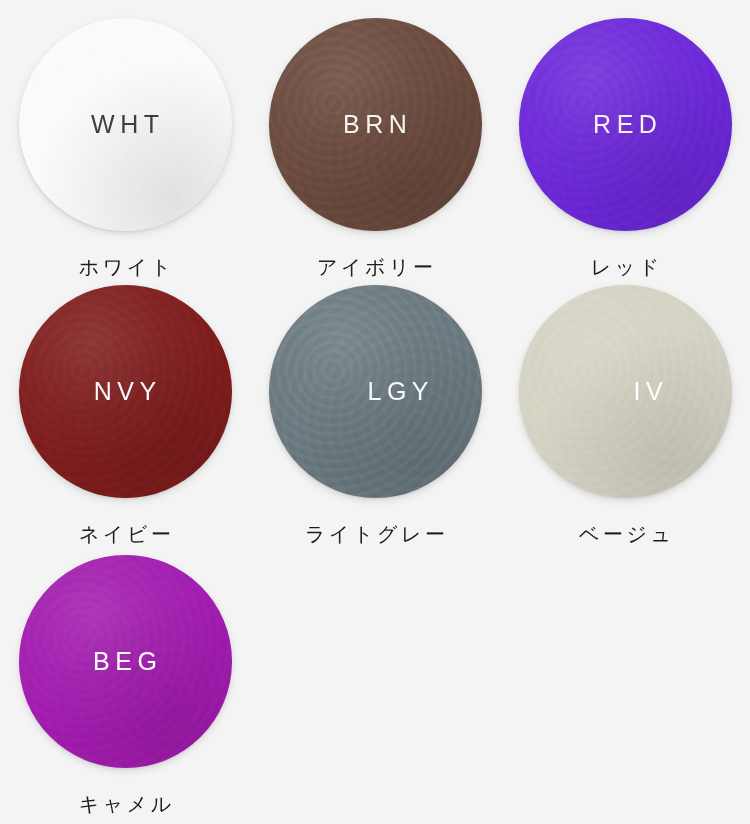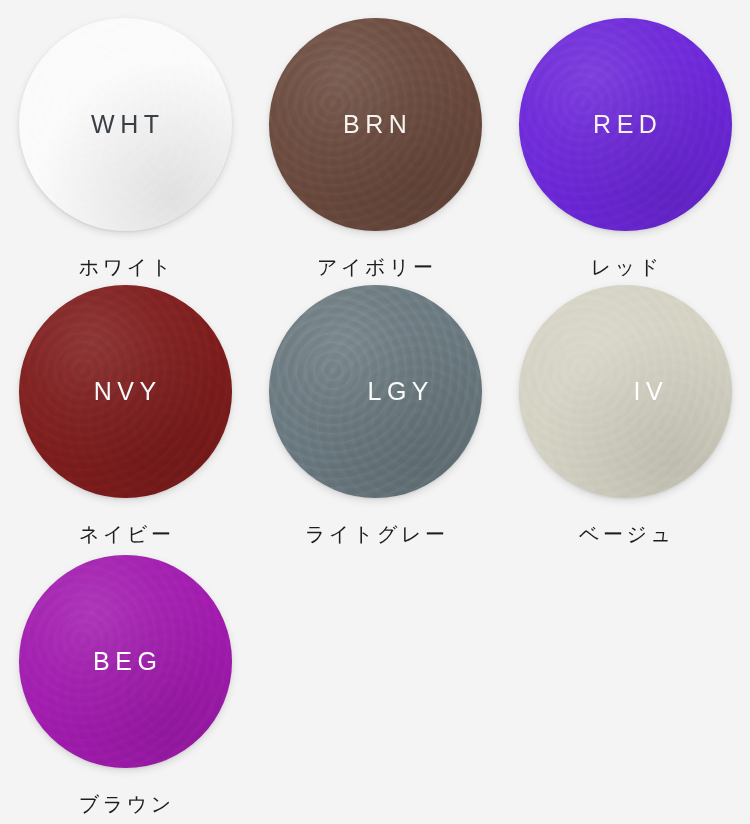--- a/index.html
+++ b/index.html
@@ -143,16 +143,16 @@
     <div class="swatch-disc" style="background-color: rgb(213, 211, 196);">
       <span class="swatch-code" style="color: rgb(255, 255, 255); margin-left: 46px;">IV</span>
     </div>
     <div class="swatch-label">ベージュ</div>
   </div>
 
   <div class="swatch-cell">
     <div class="swatch-disc" style="background-color: #a21caf;">
       <span class="swatch-code" style="color: rgb(254, 254, 253);">BEG</span>
     </div>
-    <div class="swatch-label">ブラウン</div>
+    <div class="swatch-label">キャメル</div>
   </div>
 
 </div>
 
 </body></html>

